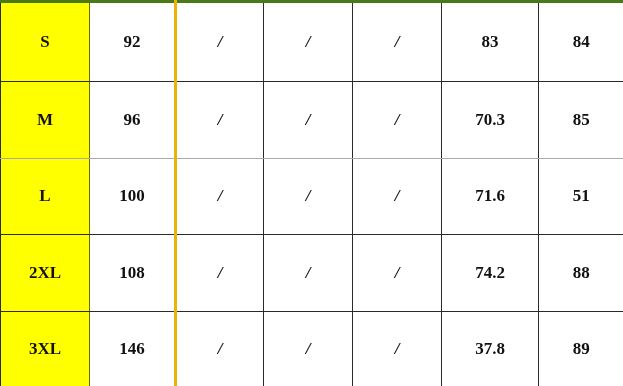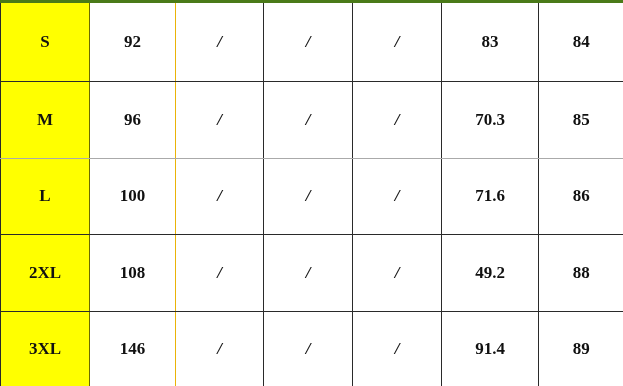--- a/index.html
+++ b/index.html
@@ -49,21 +49,21 @@
   
   #size-chart-table td.size-cell {
     background: #ffff00;
     border-left: 1px solid #2a2a2a;
     border-right: 1px solid #6b6b00;
     font-size: 17px;
   }
 
   
   #size-chart-table td.col-bust {
-    border-right: 1px solid #eab308;
+    border-right: 3px solid #eab308;
   }
 
   
   #size-chart-table td.col-last {
     border-right: none;
   }
 
   .slash-mark {
     font-style: italic;
     font-weight: bold;
@@ -111,34 +111,34 @@
         <td class="col-d">70.3</td>
         <td class="col-last">85</td>
       </tr>
       <tr>
         <td class="size-cell">L</td>
         <td class="col-bust">100</td>
         <td class="col-a"><span class="slash-mark">/</span></td>
         <td class="col-b"><span class="slash-mark">/</span></td>
         <td class="col-c"><span class="slash-mark">/</span></td>
         <td class="col-d">71.6</td>
-        <td class="col-last">86</td>
+        <td class="col-last">51</td>
       </tr>
       <tr>
         <td class="size-cell">2XL</td>
         <td class="col-bust">108</td>
         <td class="col-a"><span class="slash-mark">/</span></td>
         <td class="col-b"><span class="slash-mark">/</span></td>
         <td class="col-c"><span class="slash-mark">/</span></td>
-        <td class="col-d">49.2</td>
+        <td class="col-d">74.2</td>
         <td class="col-last">88</td>
       </tr>
       <tr>
         <td class="size-cell">3XL</td>
         <td class="col-bust">146</td>
         <td class="col-a"><span class="slash-mark">/</span></td>
         <td class="col-b"><span class="slash-mark">/</span></td>
         <td class="col-c"><span class="slash-mark">/</span></td>
-        <td class="col-d">91.4</td>
+        <td class="col-d">37.8</td>
         <td class="col-last">89</td>
       </tr>
     </tbody>
 </table>
 
 </body></html>

